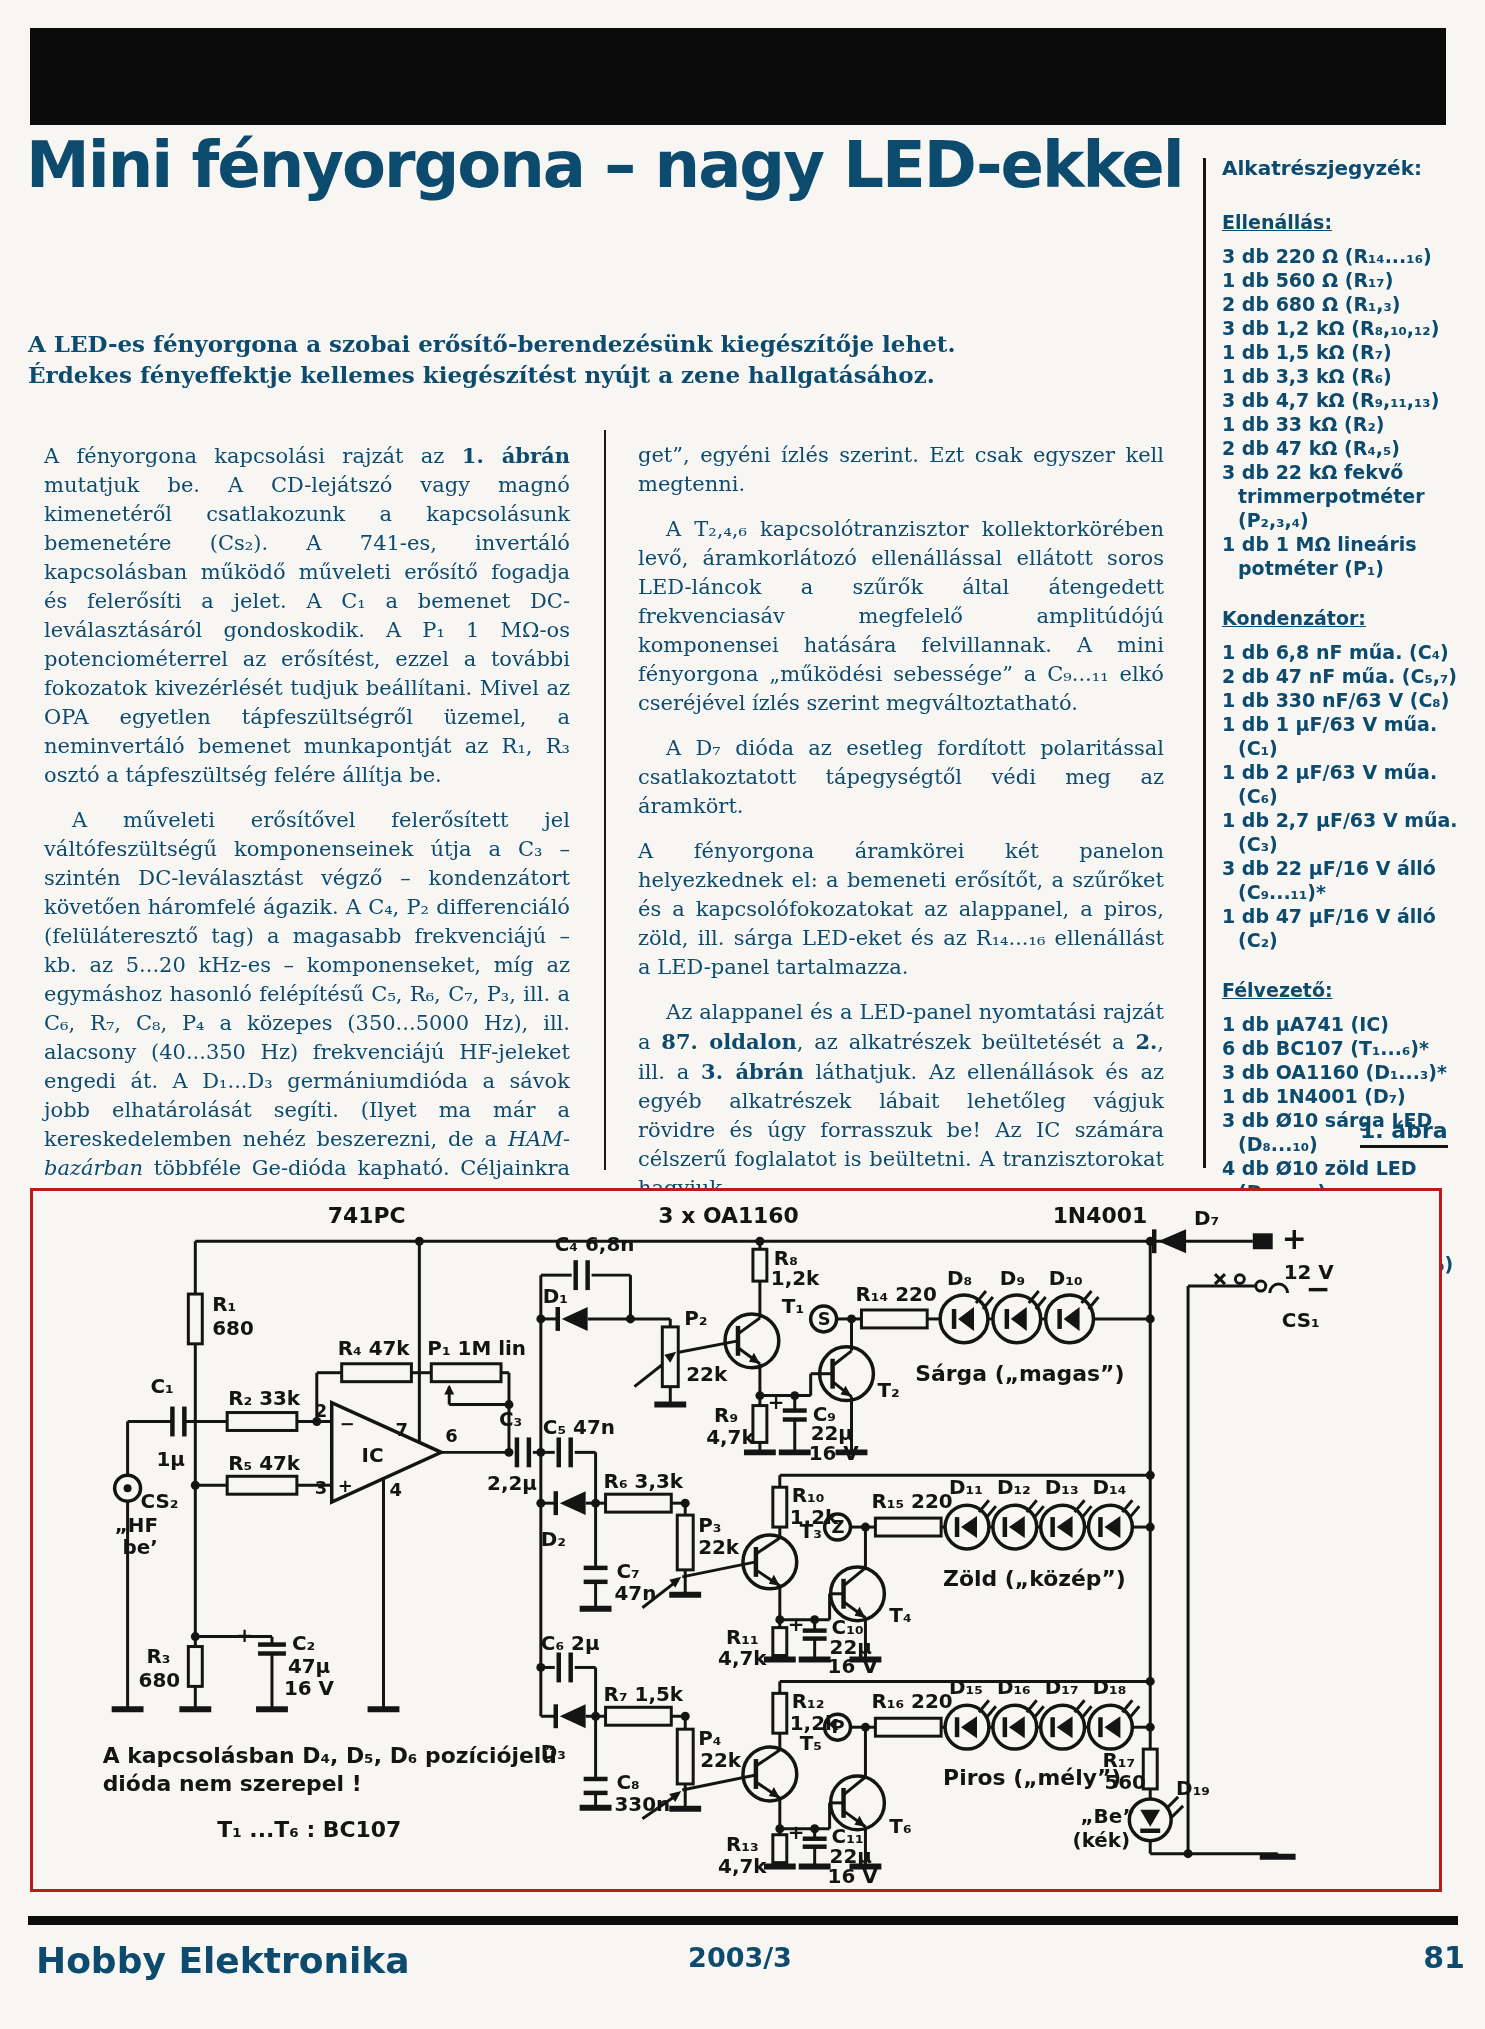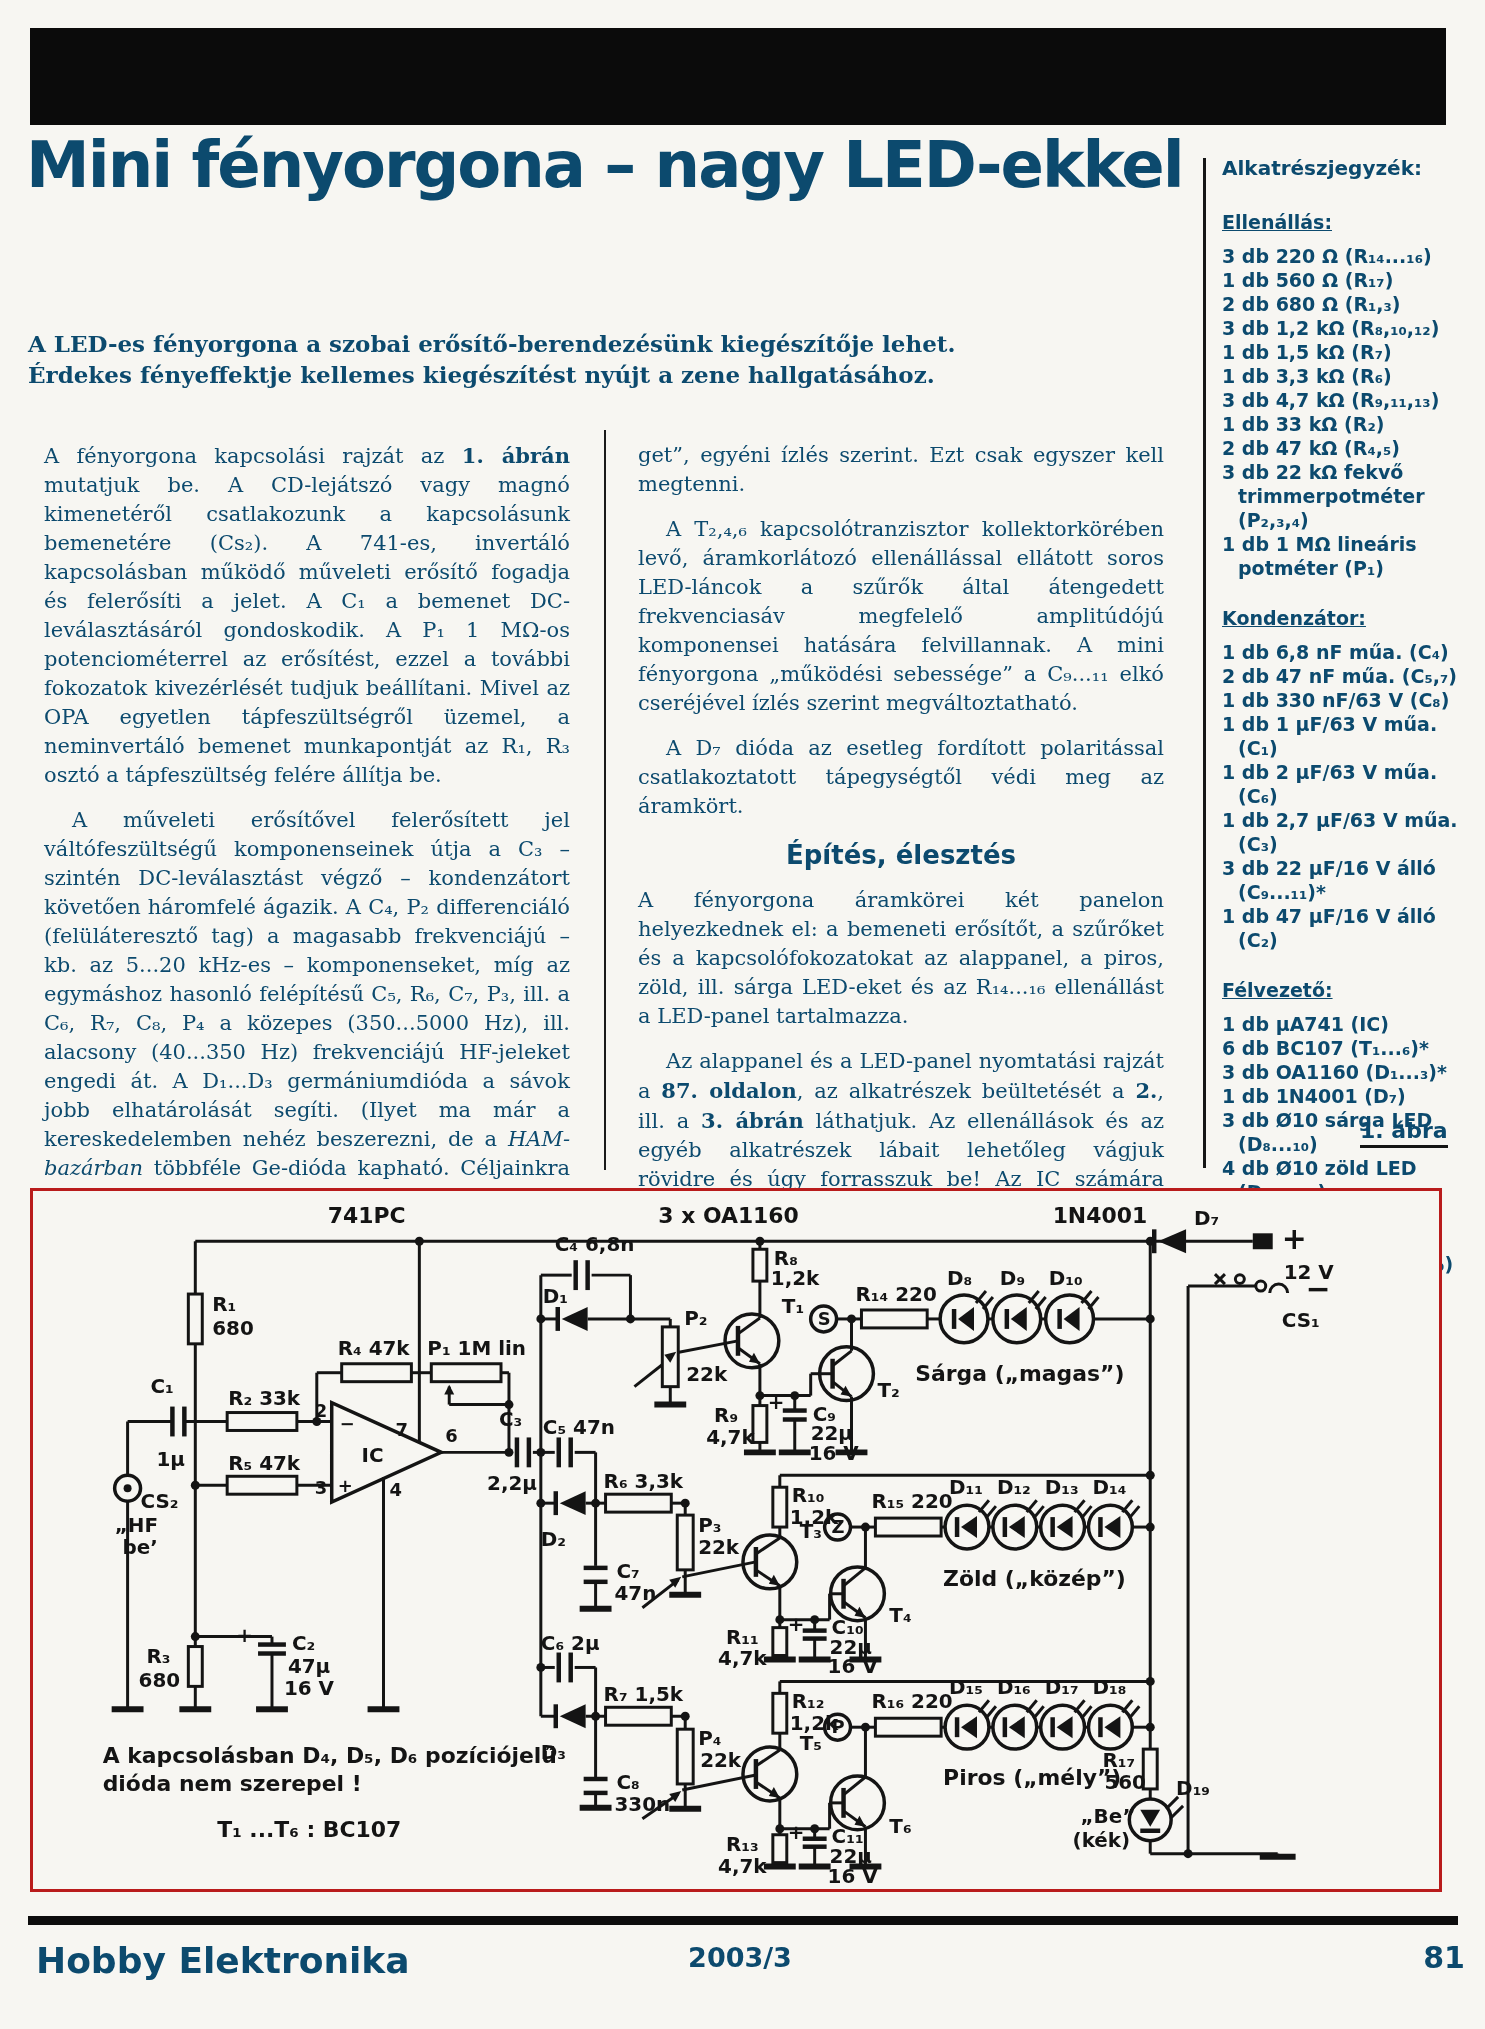--- a/index.html
+++ b/index.html
@@ -103,21 +103,20 @@
   <div class="col col1">
     <p><span>A fényorgona kapcsolási rajzát az </span><b>1. ábrán</b><span> mutatjuk be. A CD-lejátszó vagy magnó kimenetéről csatlakozunk a kapcsolásunk bemenetére (Cs₂). A 741-es, invertáló kapcsolásban működő műveleti erősítő fogadja és felerősíti a jelet. A C₁ a bemenet DC-leválasztásáról gondoskodik. A P₁ 1 MΩ-os potenciométerrel az erősítést, ezzel a további fokozatok kivezérlését tudjuk beállítani. Mivel az OPA egyetlen tápfeszültségről üzemel, a neminvertáló bemenet munkapontját az R₁, R₃ osztó a tápfeszültség felére állítja be.</span></p>
     <p class="ind"><span>A műveleti erősítővel felerősített jel váltófeszültségű komponenseinek útja a C₃ – szintén DC-leválasztást végző – kondenzátort követően háromfelé ágazik. A C₄, P₂ differenciáló (felüláteresztő tag) a magasabb frekvenciájú – kb. az 5...20 kHz-es – komponenseket, míg az egymáshoz hasonló felépítésű C₅, R₆, C₇, P₃, ill. a C₆, R₇, C₈, P₄ a közepes (350...5000 Hz), ill. alacsony (40...350 Hz) frekvenciájú HF-jeleket engedi át. A D₁...D₃ germániumdióda a sávok jobb elhatárolását segíti. (Ilyet ma már a kereskedelemben nehéz beszerezni, de a </span><i>HAM-bazárban</i><span> többféle Ge-dióda kapható. Céljainkra az OA1180, ill. az OA1182 is megfelel.)</span></p>
     <p class="ind">P₂,₃,₄ 22 kΩ-os trimmerpotenciométerrel állítjuk be zenehallgatás közben a „színhelyessé-</p>
   </div>
 
   <div class="col col2">
     <p>get”, egyéni ízlés szerint. Ezt csak egyszer kell megtenni.</p>
     <p class="ind">A T₂,₄,₆ kapcsolótranzisztor kollektorkörében levő, áramkorlátozó ellenállással ellátott soros LED-láncok a szűrők által átengedett frekvenciasáv megfelelő amplitúdójú komponensei hatására felvillannak. A mini fényorgona „működési sebessége” a C₉...₁₁ elkó cseréjével ízlés szerint megváltoztatható.</p>
     <p class="ind">A D₇ dióda az esetleg fordított polaritással csatlakoztatott tápegységtől védi meg az áramkört.</p>
-    <p class="sect-head">Építés, élesztés</p>
     <p>A fényorgona áramkörei két panelon helyezkednek el: a bemeneti erősítőt, a szűrőket és a kapcsolófokozatokat az alappanel, a piros, zöld, ill. sárga LED-eket és az R₁₄...₁₆ ellenállást a LED-panel tartalmazza.</p>
     <p class="ind"><span>Az alappanel és a LED-panel nyomtatási rajzát a </span><b>87. oldalon</b><span>, az alkatrészek beültetését a </span><b>2.</b><span>, ill. a </span><b>3. ábrán</b><span> láthatjuk. Az ellenállások és az egyéb alkatrészek lábait lehetőleg vágjuk rövidre és úgy forrasszuk be! Az IC számára célszerű foglalatot is beültetni. A tranzisztorokat hagyjuk</span></p>
   </div>
 
   <div class="schem">
   <svg width="1406" height="698" viewBox="0 0 1412 700">
 
     <g class="w">
 
       <line x1="163" y1="50" x2="1122" y2="50"></line>

